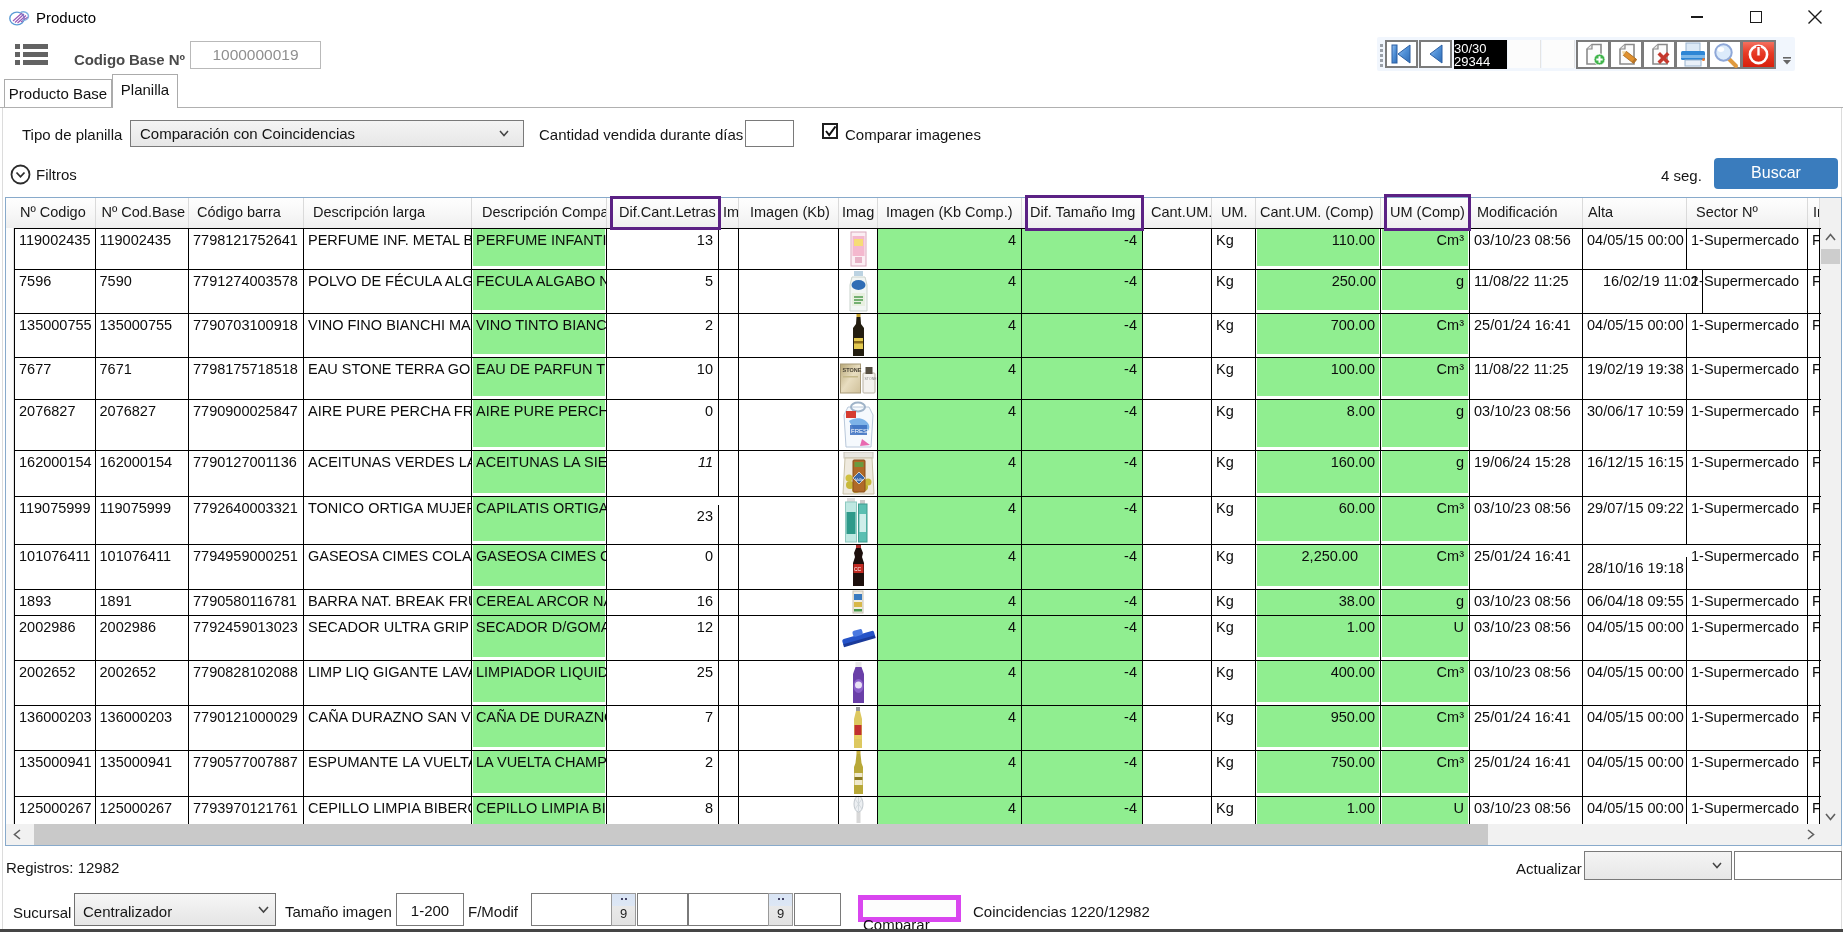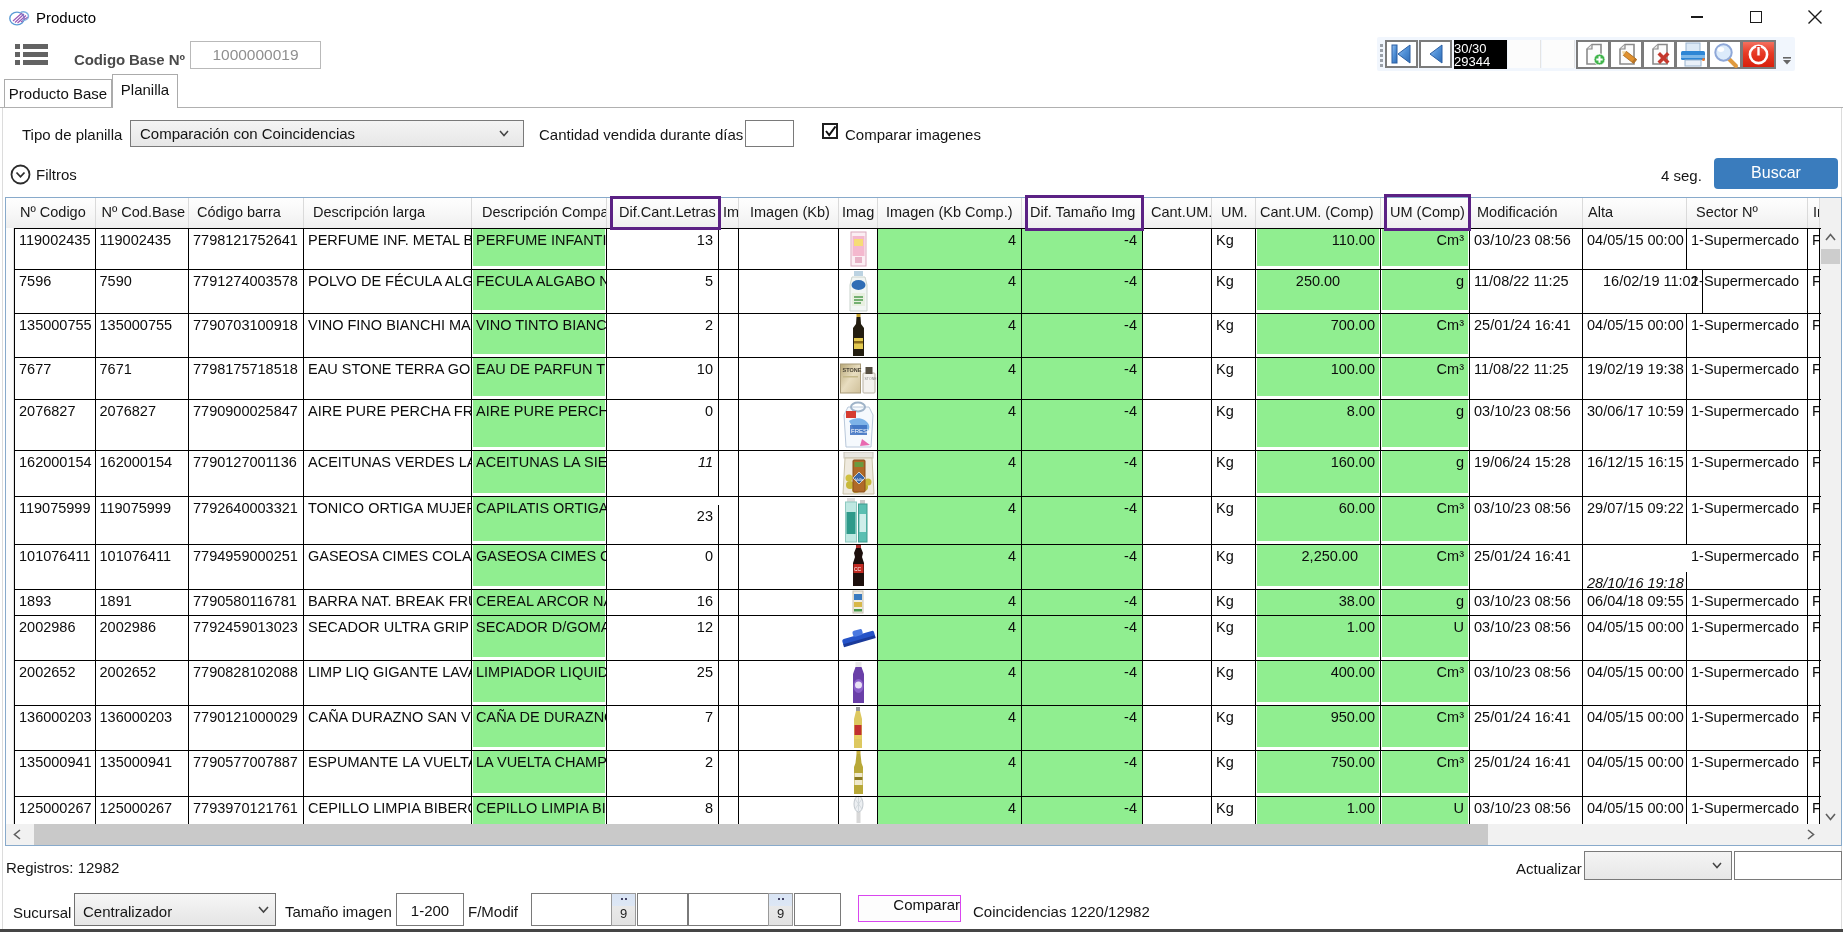--- a/index.html
+++ b/index.html
@@ -215,21 +215,21 @@
         <ellipse cx="9.5" cy="14" rx="7" ry="5" fill="#2f6db5"></ellipse>
         <rect x="3" y="22" width="13" height="13" fill="#e8f0e0"></rect>
         <path d="M5 26 L14 26 M5 29 L14 29 M5 32 L12 32" stroke="#4d9a4d" stroke-width="1.4"></path>
       </svg>
     </div>
   </div>
 <div class="a cell" style="left:878px;top:270px;width:144px;height:44px;text-align:right;padding-right:5px;background:#90ee90;">4</div>
 <div class="a cell" style="left:1022px;top:270px;width:121px;height:44px;text-align:right;padding-right:5px;background:#90ee90;">-4</div>
 <div class="a cell" style="left:1143px;top:270px;width:69px;height:44px;"></div>
 <div class="a cell" style="left:1212px;top:270px;width:44px;height:44px;">Kg</div>
-<div class="a cell" style="left:1256px;top:270px;width:125px;height:44px;text-align:center;">
+<div class="a cell" style="left:1256px;top:270px;width:125px;height:44px;text-align:right;">
     <div style="position:absolute;left:1px;top:0;right:1px;height:40px;background:#90ee90"></div>
     <div style="position:relative;z-index:1">250.00</div>
   </div>
 <div class="a cell" style="left:1381px;top:270px;width:89px;height:44px;text-align:right;padding-right:5px;">
     <div style="position:absolute;left:1px;top:0;right:1px;height:40px;background:#90ee90"></div>
     <div style="position:relative;z-index:1">g</div>
   </div>
 <div class="a cell" style="left:1470px;top:270px;width:113px;height:44px;">11/08/22 11:25</div>
 <div class="a cell" style="left:1583px;top:270px;width:104px;height:44px;margin-left:16px;">16/02/19 11:02</div>
 <div class="a cell" style="left:1687px;top:270px;width:121px;height:44px;">1-Supermercado</div>
@@ -473,21 +473,21 @@
 <div class="a cell" style="left:1212px;top:545px;width:44px;height:44.5px;">Kg</div>
 <div class="a cell" style="left:1256px;top:545px;width:125px;height:46px;text-align:right;padding-right:22px;">
     <div style="position:absolute;left:1px;top:0;right:1px;height:40.5px;background:#90ee90"></div>
     <div style="position:relative;z-index:1">2,250.00</div>
   </div>
 <div class="a cell" style="left:1381px;top:545px;width:89px;height:44.5px;text-align:right;padding-right:5px;">
     <div style="position:absolute;left:1px;top:0;right:1px;height:40.5px;background:#90ee90"></div>
     <div style="position:relative;z-index:1">Cm³</div>
   </div>
 <div class="a cell" style="left:1470px;top:545px;width:113px;height:44.5px;">25/01/24 16:41</div>
-<div class="a cell" style="left:1583px;top:572px;width:104px;height:44.5px;font-style:italic;">28/10/16 19:18</div>
+<div class="a cell" style="left:1583px;top:557px;width:104px;height:44.5px;">28/10/16 19:18</div>
 <div class="a cell" style="left:1687px;top:545px;width:121px;height:44.5px;">1-Supermercado</div>
 <div class="a cell" style="left:1808px;top:545px;width:12px;height:44.5px;">Fa</div>
 <div class="a" style="left:14px;top:588.5px;width:1807px;height:1px;background:#000;z-index:2"></div>
 <div class="a cell" style="left:14px;top:589.5px;width:81.5px;height:26.0px;border-left:1px solid #000;">1893</div>
 <div class="a cell" style="left:95.5px;top:589.5px;width:93.5px;height:26.0px;">1891</div>
 <div class="a cell" style="left:189px;top:589.5px;width:115px;height:26.0px;">7790580116781</div>
 <div class="a cell" style="left:304px;top:589.5px;width:168px;height:26.0px;">BARRA NAT. BREAK FRUT</div>
 <div class="a cell" style="left:472px;top:589.5px;width:135px;height:26.0px;">
     <div style="position:absolute;left:1px;top:0;right:1px;height:100%;background:#90ee90"></div>
     <div style="position:relative;z-index:1">CEREAL ARCOR NATU</div>
@@ -743,14 +743,14 @@
   </svg>
 <div class="a lb" style="left:285px;top:903px">Tamaño imagen</div>
 <div class="tb" style="left:396px;top:893px;width:68px;height:33px;text-align:center;font-size:15px;padding-top:8px">1-200</div>
 <div class="a lb" style="left:468px;top:903px">F/Modif</div>
 <div class="tb" style="left:531px;top:893px;width:81px;height:33px"></div>
 <div class="a" style="left:611px;top:893px;width:25px;height:33px;background:linear-gradient(180deg,#d9e4f4 0%,#dde7f5 38%,#e9e9e9 38%,#e2e2e2 100%);border:1px solid #9a9a9a;text-align:center;font-size:13px;color:#222;padding-top:12px"><div style="position:absolute;left:9px;top:4px;width:2px;height:2px;background:#446"></div><div style="position:absolute;left:13px;top:4px;width:2px;height:2px;background:#446"></div>9</div>
 <div class="tb" style="left:637px;top:893px;width:51px;height:33px"></div>
 <div class="tb" style="left:688px;top:893px;width:81px;height:33px"></div>
 <div class="a" style="left:768px;top:893px;width:25px;height:33px;background:linear-gradient(180deg,#d9e4f4 0%,#dde7f5 38%,#e9e9e9 38%,#e2e2e2 100%);border:1px solid #9a9a9a;text-align:center;font-size:13px;color:#222;padding-top:12px"><div style="position:absolute;left:9px;top:4px;width:2px;height:2px;background:#446"></div><div style="position:absolute;left:13px;top:4px;width:2px;height:2px;background:#446"></div>9</div>
 <div class="tb" style="left:794px;top:893px;width:47px;height:33px"></div>
-<div class="a" style="left:858px;top:895px;width:103px;height:27px;background:#fdfdfd;border:1px solid #d946ef;text-align:right;font-size:15px;padding-top:0;color:#111">Comparar</div>
+<div class="a" style="left:858px;top:895px;width:103px;height:27px;background:#fdfdfd;border:5px solid #d946ef;text-align:left;font-size:15px;padding-top:16px;color:#111">Comparar</div>
 <div class="a lb" style="left:973px;top:903px">Coincidencias 1220/12982</div>
 <div class="a" style="left:0px;top:929px;width:1843px;height:3px;background:#454545"></div>
 </body></html>

